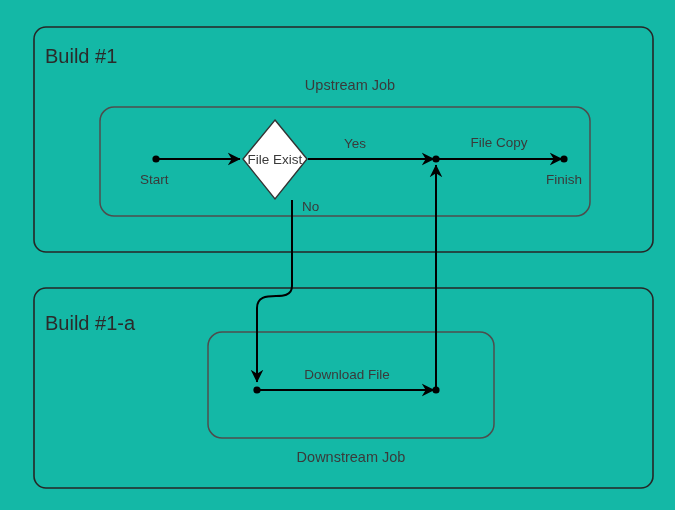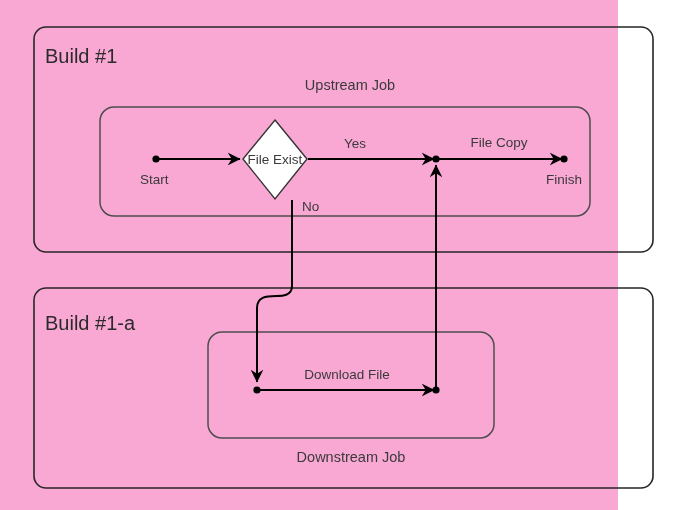--- a/index.html
+++ b/index.html
@@ -8,23 +8,23 @@
     background: #ffffff;
   }
   body {
     width: 675px;
     height: 510px;
     font-family: "Liberation Sans", sans-serif;
     overflow: hidden;
   }
   #diagram-root {
     position: relative;
-    width: 618px;
+    width: 675px;
     height: 510px;
-    background: #f9a8d4;
+    background: #14b8a6;
   }
   svg#flowchart {
     display: block;
     width: 675px;
     height: 510px;
   }
   .container-box {
     fill: none;
     stroke: #262626;
     stroke-width: 1.6;

